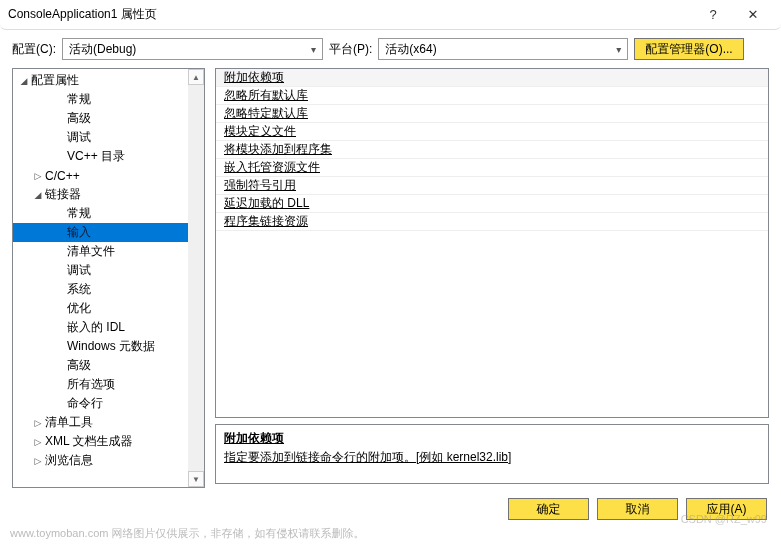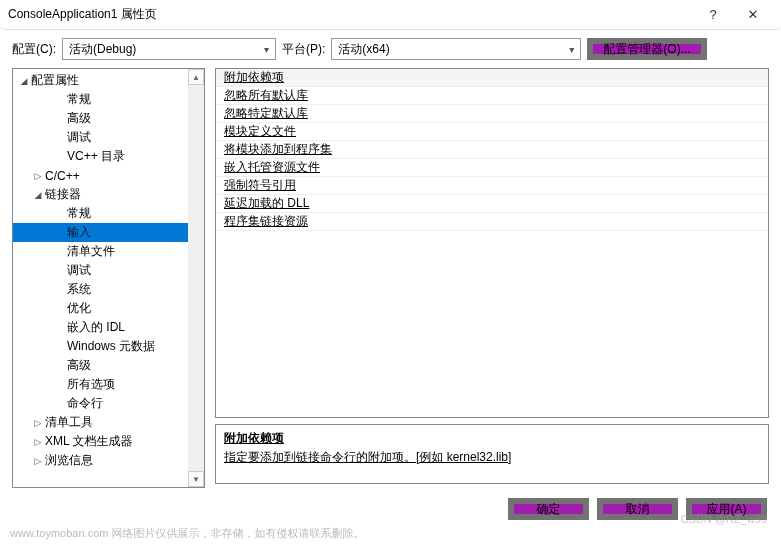--- a/index.html
+++ b/index.html
@@ -45,29 +45,29 @@
       padding: 0 6px;
       background: #fff;
       position: relative;
     }
     .combo-text { flex: 1; }
     .combo .chev {
       font-size: 10px;
       color: #555;
       margin-left: 4px;
     }
-    .combo-config { width: 214px; }
+    .combo-config { width: 261px; }
     .combo-platform { width: 250px; align-items: center; }
     .btn {
-      border: 6px solid #737373;
+      border: 1px solid #737373;
       height: 22px;
       padding: 0 10px;
       display: flex;
       align-items: center;
-      background: #a21caf;
+      background: #fde047;
       white-space: nowrap;
     }
     .main {
       display: flex;
       padding: 0 12px;
       gap: 10px;
     }
     .tree-panel {
       width: 193px;
       height: 420px;

